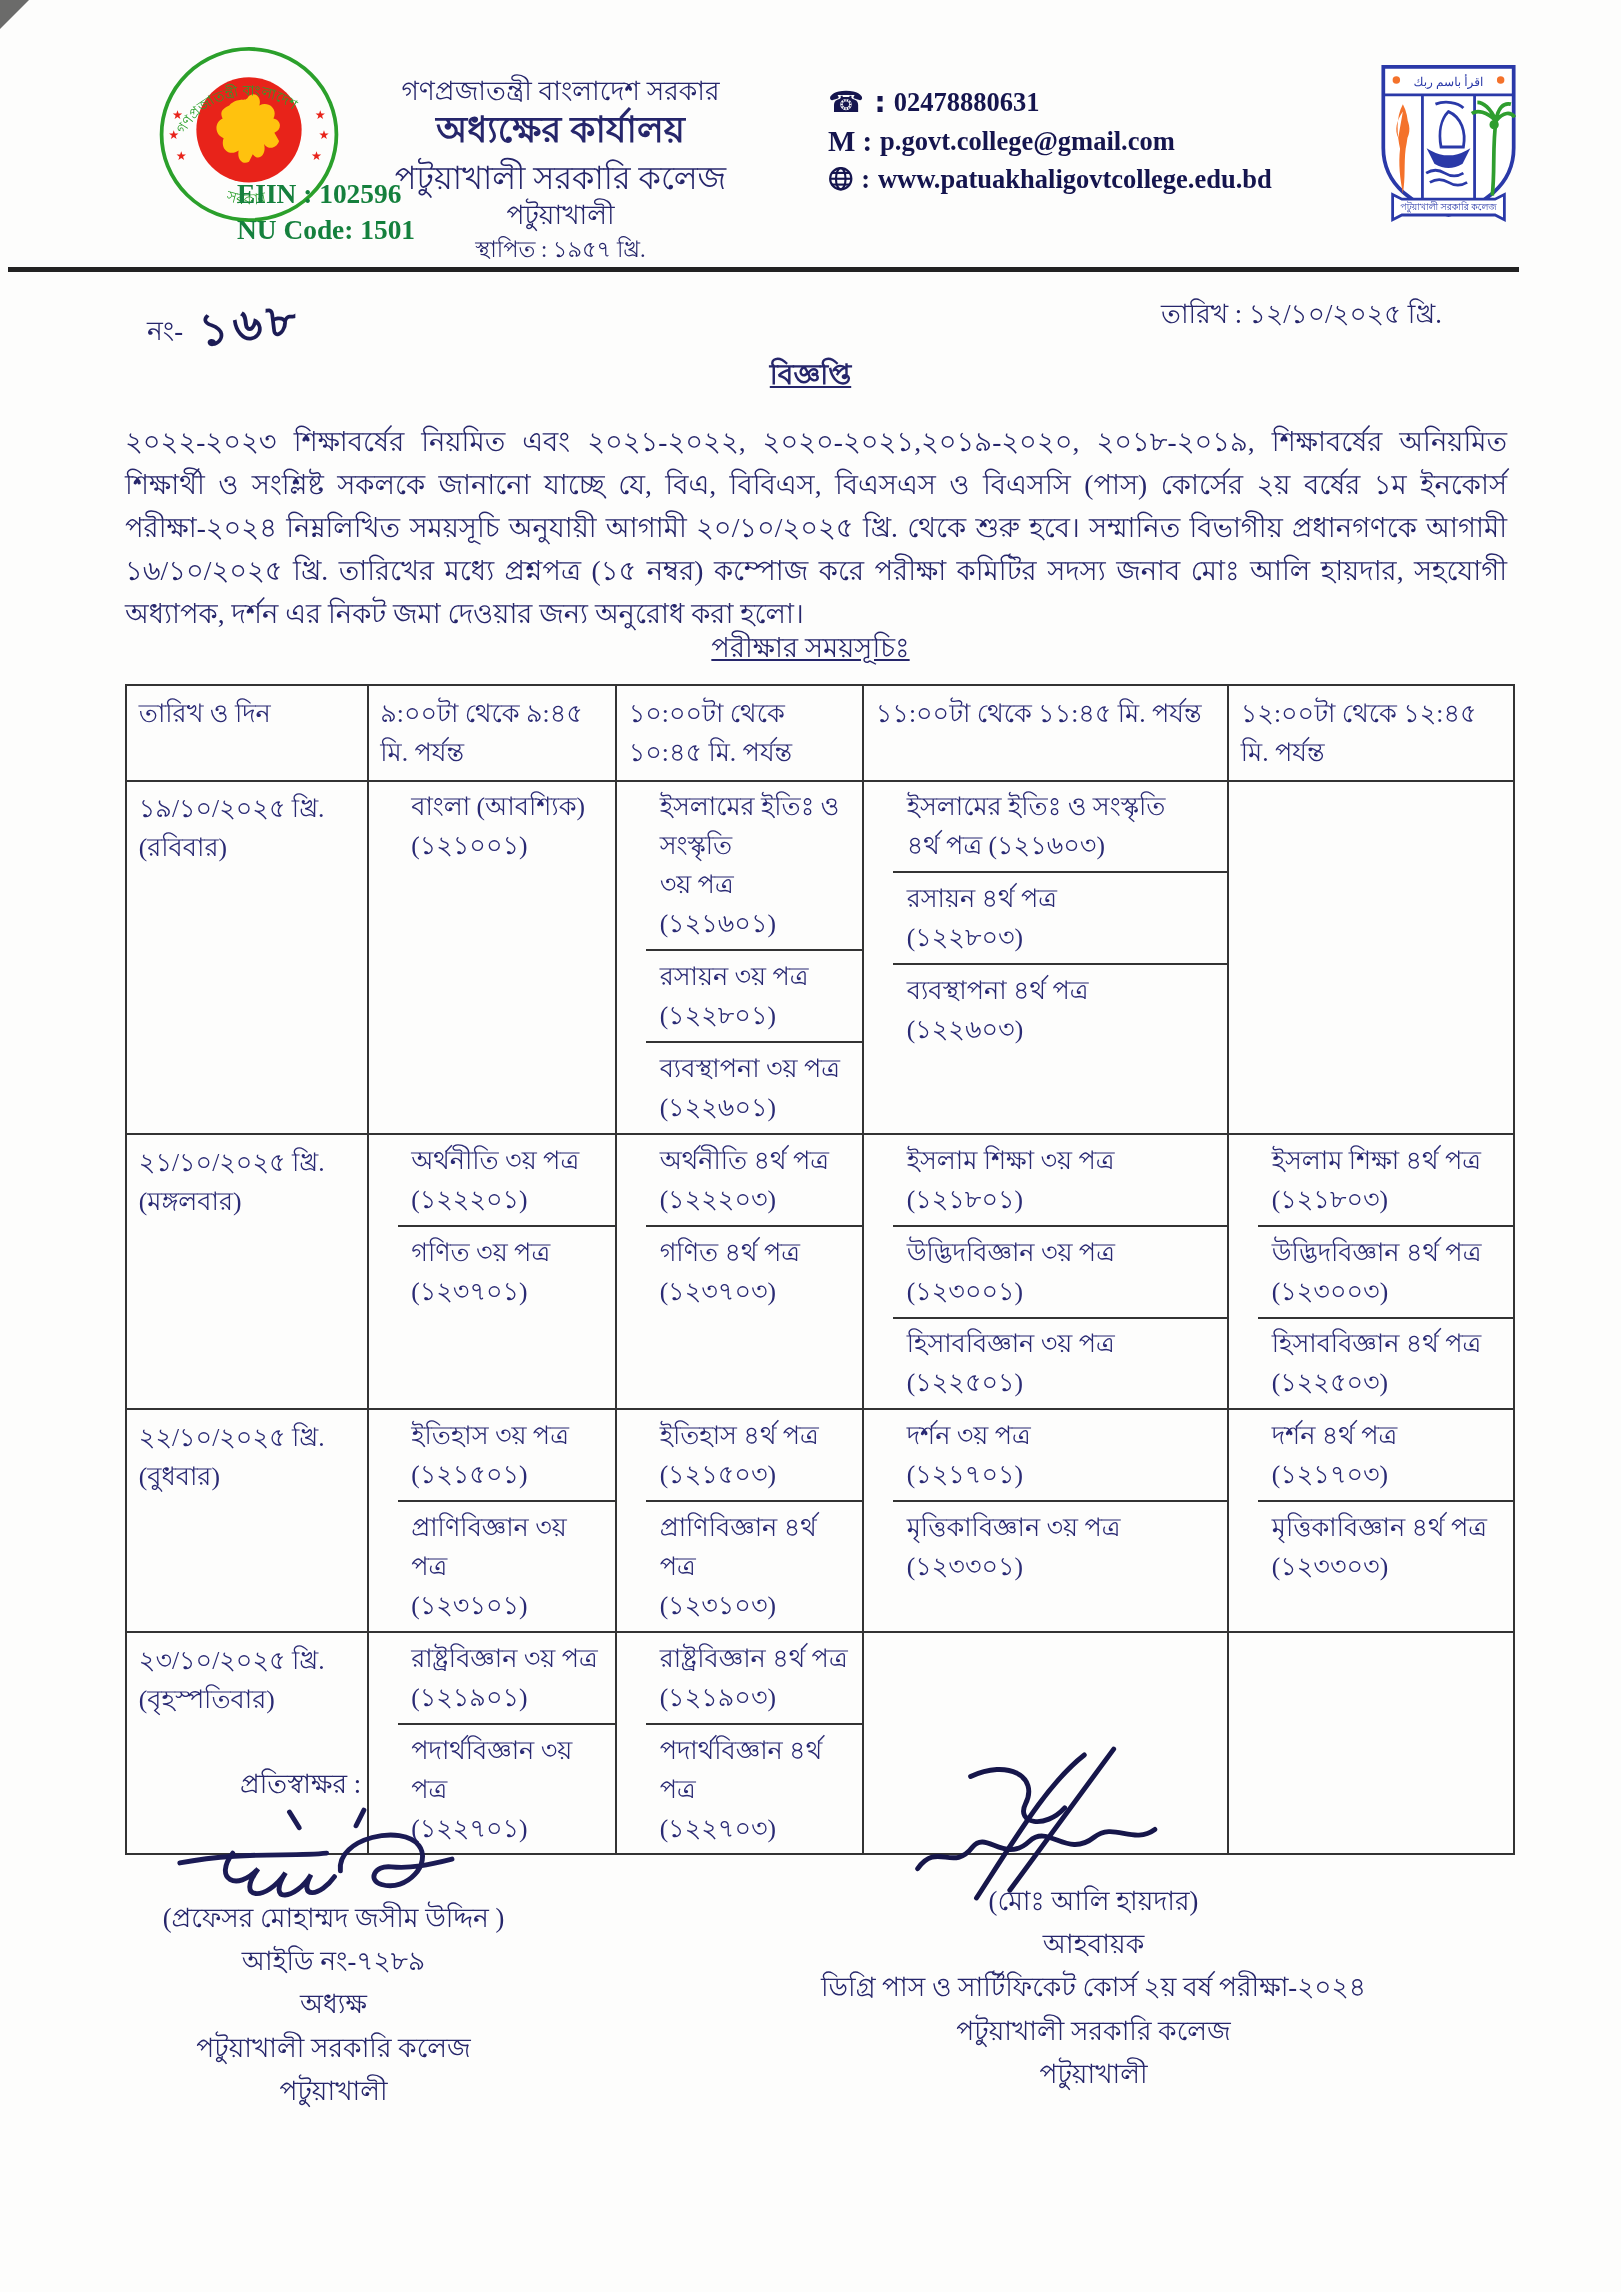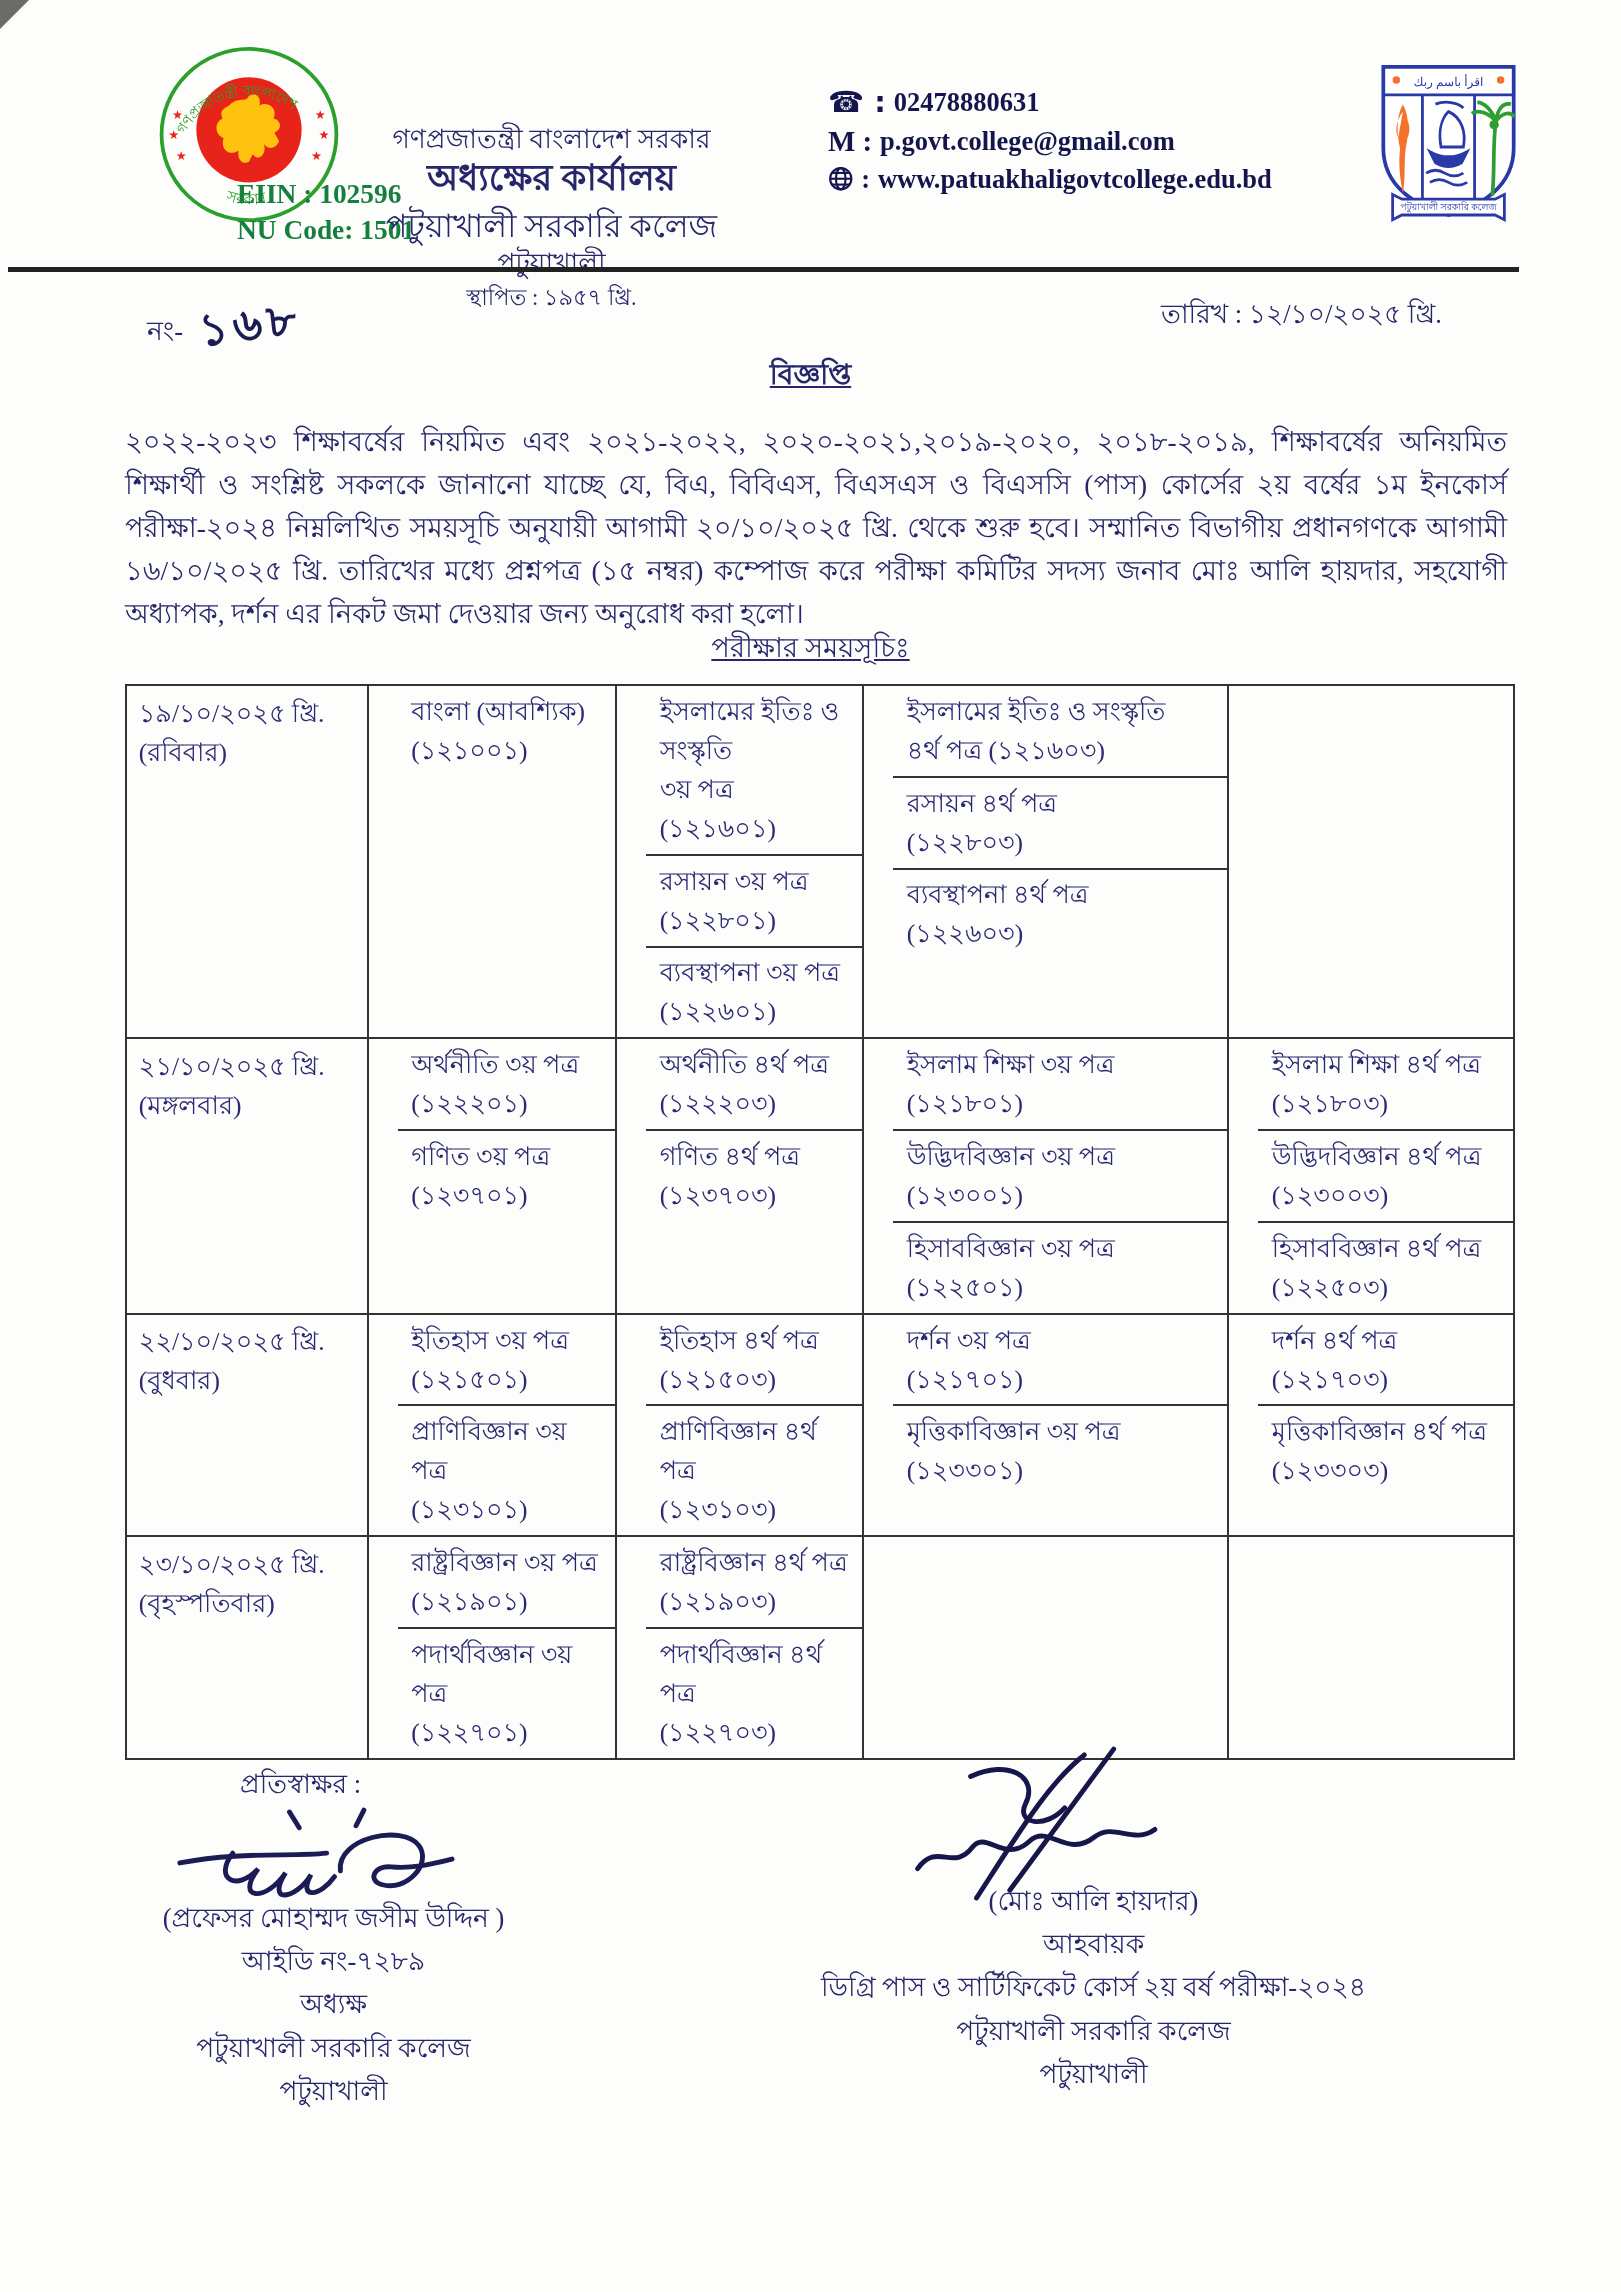--- a/index.html
+++ b/index.html
@@ -3,21 +3,21 @@
 <meta charset="utf-8">
 <style>
   html,body{margin:0;padding:0;background:#e8e8e8;}
   .page{position:relative;width:1621px;height:2293px;background:#fdfdfc;overflow:hidden;
         font-family:"Liberation Serif","DejaVu Serif",serif;color:#26266b;}
   [data-name]{box-sizing:border-box;}
   .abs{position:absolute;}
   .corner-mark{position:absolute;top:0;left:0;width:0;height:0;
         border-top:29px solid #3a3a3a;border-right:29px solid transparent;opacity:.75;}
   
-  .center-block{left:326px;top:76px;width:451px;text-align:center;line-height:1.15;margin-top:48px;}
+  .center-block{left:335px;top:76px;width:451px;text-align:center;line-height:1.15;}
   .govt-line{font-size:26.5px;}
   .office-line{font-size:36px;font-weight:bold;margin-top:3.9px;}
   .college-line{font-size:32px;margin-top:7.8px;}
   .district-line{font-size:26.5px;margin-top:3.9px;}
   .estd-line{font-size:22.5px;margin-top:5.9px;}
   .codes{left:237px;top:177px;font-size:27.4px;font-weight:bold;color:#15803d;line-height:1.3;
          font-family:"Liberation Serif",serif;}
   .contact{left:828px;top:88px;font-size:26.5px;font-weight:bold;color:#15154e;line-height:1.0;}
   .contact .row{display:flex;align-items:center;gap:7.8px;margin-bottom:9.8px;}
   .phone-glyph{font-family:"DejaVu Sans",sans-serif;font-size:29px;}
@@ -169,20 +169,27 @@
 
   <table class="sched-table" data-name="exam-schedule-table">
     <colgroup>
       <col style="width:17.4%">
         <col style="width:17.9%">
         <col style="width:17.8%">
       <col style="width:26.3%">
         <col style="width:20.6%">
     </colgroup>
     <tbody>
+        <tr class="h-head" data-name="table-header-row">
+      <th data-name="col-header-date">তারিখ ও দিন</th>
+      <th data-name="col-header-slot1">৯:০০টা থেকে ৯:৪৫ মি. পর্যন্ত</th>
+      <th data-name="col-header-slot2">১০:০০টা থেকে ১০:৪৫ মি. পর্যন্ত</th>
+      <th data-name="col-header-slot3">১১:০০টা থেকে ১১:৪৫ মি. পর্যন্ত</th>
+      <th data-name="col-header-slot4">১২:০০টা থেকে ১২:৪৫ মি. পর্যন্ত</th>
+    </tr>
 
     <tr class="r0" data-name="table-row">
       <td class="date-cell" data-name="date-cell">
         <div data-name="exam-date">১৯/১০/২০২৫ খ্রি.</div>
         <div data-name="exam-day">(রবিবার)</div>
       </td>
       <td class="slot" data-name="slot-cell">
             <div class="stack">
         <div class="sub" data-name="exam-entry">
           <div>বাংলা (আবশ্যিক)</div>

